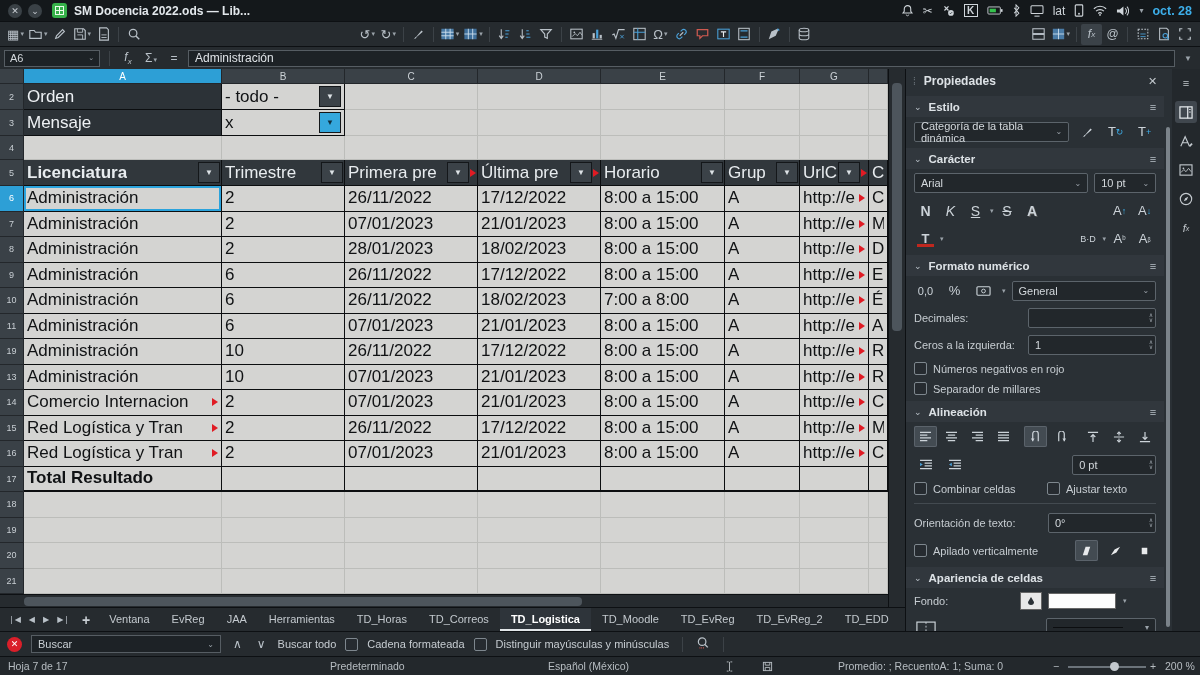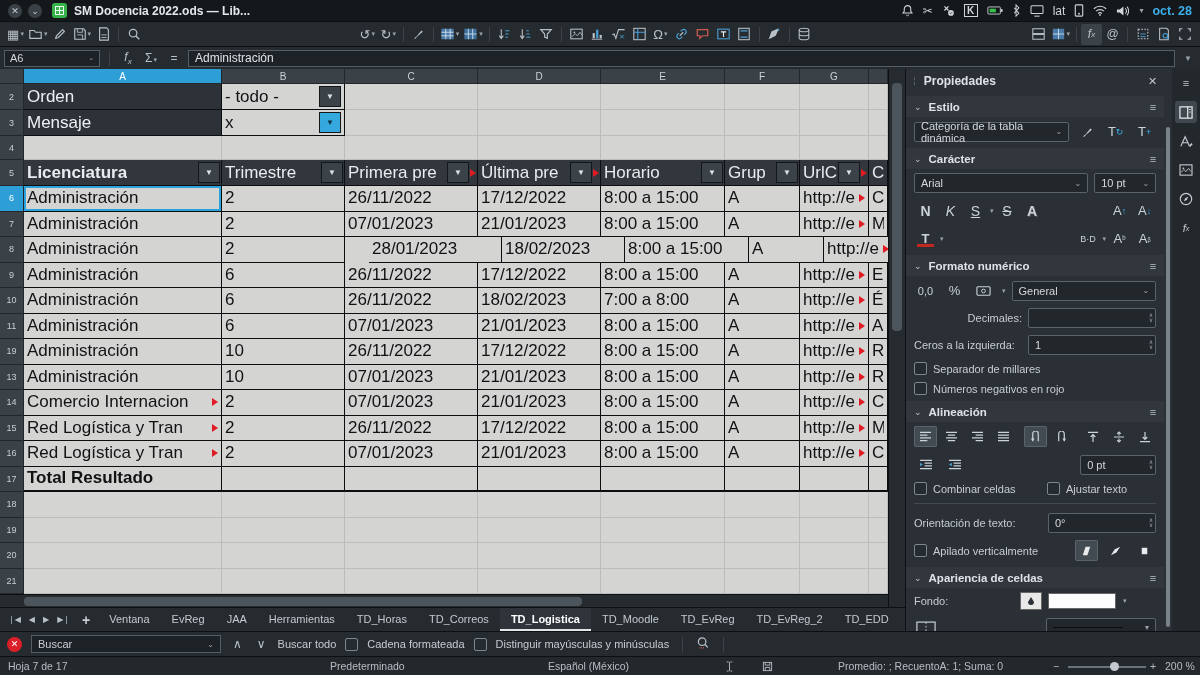--- a/index.html
+++ b/index.html
@@ -579,21 +579,21 @@
                 </div>
               </div>
               <div class="grow" style="height: 25.5px;">
                 <div class="rowhead">8</div>
                 <div class="cell tbl" style="width: 198px;">
                   <span style="overflow: hidden;">Administración</span>
                 </div>
                 <div class="cell tbl" style="width: 123px;">
                   <span style="overflow: hidden;">2</span>
                 </div>
-                <div class="cell tbl" style="width: 133px; margin-left: 24px;">
+                <div class="cell tbl" style="width: 133px;">
                   <span style="overflow: hidden;">28/01/2023</span>
                 </div>
                 <div class="cell tbl" style="width: 123px;">
                   <span style="overflow: hidden;">18/02/2023</span>
                 </div>
                 <div class="cell tbl" style="width: 124px;">
                   <span style="overflow: hidden;">8:00 a 15:00</span>
                 </div>
                 <div class="cell tbl" style="width: 75px;">
                   <span style="overflow: hidden;">A</span>
@@ -1003,46 +1003,46 @@
                 <circle cx="8" cy="6" r="2" fill="none" stroke="#ccd3d9"></circle>
               </svg>
             </span>
           <span class="drop">▾</span>
           <span class="combo" style="flex:1;">
               <span>General</span>
               <span class="cv">⌄</span>
             </span>
         </div>
         <div class="srow">
-          <span class="slabel" style="width:108px;text-align:right;">Decimales:</span>
+          <span class="slabel" style="width:108px;">Decimales:</span>
           <span class="spin" style="flex:1;">
               <span></span>
               <span class="arr">
                 <span>∧</span>
                 <span>∨</span>
               </span>
             </span>
         </div>
         <div class="srow">
           <span class="slabel" style="width:108px;">Ceros a la izquierda:</span>
           <span class="spin" style="flex:1;">
               <span>1</span>
               <span class="arr">
                 <span>∧</span>
                 <span>∨</span>
               </span>
             </span>
         </div>
         <div class="srow">
           <span class="cb"></span>
-          <span class="slabel">Separador de millares</span>
+          <span class="slabel">Números negativos en rojo</span>
         </div>
         <div class="srow">
           <span class="cb"></span>
-          <span class="slabel">Números negativos en rojo</span>
+          <span class="slabel">Separador de millares</span>
         </div>
 
         <div class="sechead">
           <span class="chev">⌄</span>
           <span class="lbl">Alineación</span>
           <span class="menu">≡</span>
         </div>
         <div class="srow" style="gap:3px;">
           <span class="sbtn pressed">
               <svg width="13" height="11" viewBox="0 0 14 12">
@@ -1101,21 +1101,21 @@
                 <path d="M1 4l3 2-3 2z" fill="#4aa0d8"></path>
               </svg>
             </span>
           <span class="sbtn">
               <svg width="14" height="11" viewBox="0 0 15 12">
                 <path d="M1 1.5h13M6 4.5h8M6 7.5h8M1 10.5h13" stroke="#ccd3d9" stroke-width="1.2"></path>
                 <path d="M4 4L1 6l3 2z" fill="#4aa0d8"></path>
               </svg>
             </span>
           <span style="flex:1;"></span>
-          <span class="spin" style="width:76px;">
+          <span class="spin" style="width:84px;">
               <span>0 pt</span>
               <span class="arr">
                 <span>∧</span>
                 <span>∨</span>
               </span>
             </span>
         </div>
         <div class="srow">
           <span class="cb"></span>
           <span class="slabel" style="width:108px;">Combinar celdas</span>

